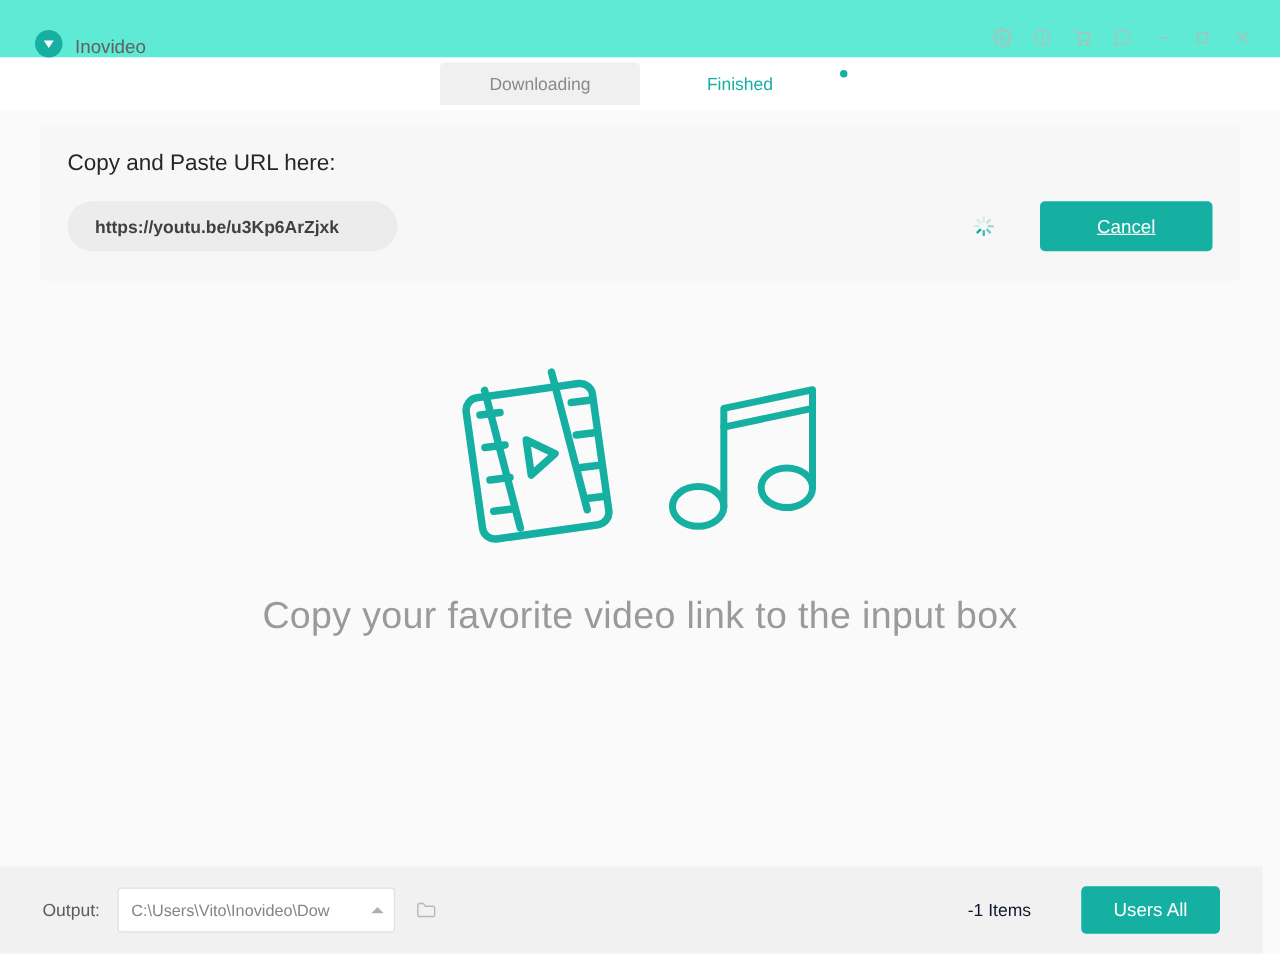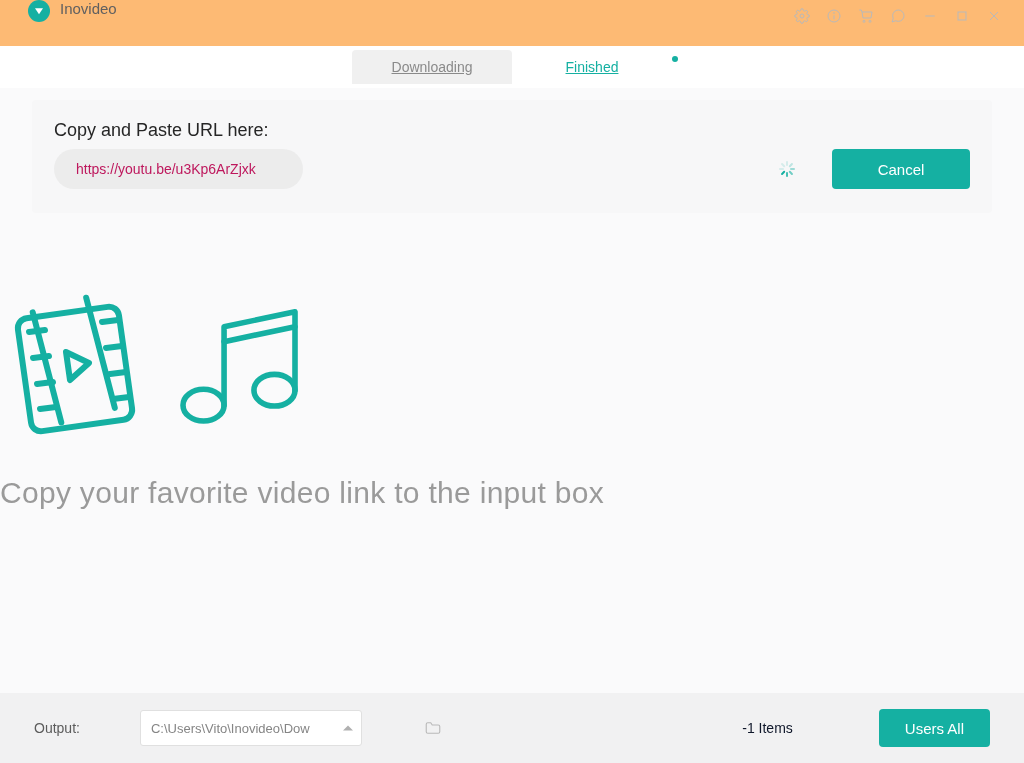--- a/index.html
+++ b/index.html
@@ -1,41 +1,41 @@
 <!DOCTYPE html>
 <html><head>
 <meta charset="utf-8">
 <style>
   * { box-sizing: border-box; margin: 0; padding: 0; }
   body { font-family: "Segoe UI", Arial, sans-serif; width: 1024px; height: 763px; background: #fafafb; overflow: hidden; position: relative; color: #262626; }
-  .titlebar { height: 46px; display: flex; align-items: flex-start; padding: 0 14px 0 28px; background: #fdba74; }
+  .titlebar { height: 46px; display: flex; align-items: flex-end; padding: 0 14px 0 28px; background: #5eead4; }
   .logo { width: 22px; height: 22px; background: #15b0a2; border-radius: 50%; position: relative; margin-right: 10px; }
   .logo::after { content:""; position:absolute; left:50%; top:50%; width:0; height:0; border-left:4px solid transparent; border-right:4px solid transparent; border-top:6px solid #fff; transform:translate(-50%,-45%); }
   .app-title { font-size: 15px; color: #606060; font-weight: 400; }
   .sp { flex: 1; }
   .ticon { width: 32px; height: 32px; display:flex; align-items:center; justify-content:center; color:#b9b9b9; cursor:pointer; }
   .ticon svg { width: 16px; height: 16px; stroke: currentColor; fill:none; stroke-width:1.5; }
   .tabbar { height: 42px; display:flex; align-items:center; justify-content:center; background:#ffffff; }
   .tabwrap { display:flex; position:relative; }
-  .tab { width: 160px; height: 34px; display:flex; align-items:center; justify-content:center; font-size:14px; cursor:pointer; border-radius:4px 4px 0 0;text-decoration:underline; }
+  .tab { width: 160px; height: 34px; display:flex; align-items:center; justify-content:center; font-size:14px; cursor:pointer; border-radius:4px 4px 0 0; }
   .tab.inactive { background:#f0f0f0; color:#8a8a8a; }
   .tab.active { background:#ffffff; color:#15b0a2; font-weight:500; }
   .tab-dot { width:6px; height:6px; border-radius:50%; background:#15b0a2; position:absolute; right:-6px; top:6px; }
   .urlpanel { margin: 12px 32px 0 32px; background:#f7f7f8; border-radius:4px; padding: 20px 22px 24px 22px; }
-  .url-label { font-size:18px; color:#262626; margin-bottom:8px; }
+  .url-label { font-size:18px; color:#262626; margin-bottom:20px; }
   .url-row { display:flex; align-items:center; gap:20px; }
-  .url-input { flex:1; height:40px; border:none; outline:none; background:#ececec; border-radius:20px; padding:0 46px 0 22px; font-size:14px; color:#be185d; position:relative; }
+  .url-input { flex:1; height:40px; border:none; outline:none; background:#ececec; border-radius:20px; padding:0 46px 0 22px; font-size:14px; color:#404040; position:relative;font-weight:bold; }
   .input-wrap{ position:relative; flex:1; }
   .spinner { position:absolute; right:18px; top:50%; width:16px; height:16px; transform:translateY(-50%); }
   .spinner span{ position:absolute; width:2px; height:5px; background:#15b0a2; left:50%; top:0; transform-origin:50% 8px; border-radius:1px; }
-  .btn-cancel { width:138px; height:40px; border:none; border-radius:4px; background:#15b0a2; color:#fff; font-size:15px; cursor:pointer; }
-  .center { position:absolute; left:0; right:0; top:290px; display:flex; flex-direction:column; }
+  .btn-cancel { width:138px; height:40px; border:none; border-radius:4px; background:#15b0a2; color:#fff; font-size:15px; cursor:pointer;text-decoration:underline; }
+  .center { position:absolute; left:0; right:0; top:290px; display:flex; flex-direction:column; align-items:center; }
   .illus { display:flex; align-items:center; gap:14px; margin-bottom:36px; }
   .hint { font-size:30px; color:#9a9a9a; font-weight:400; letter-spacing:0.3px; }
-  .footer { position:absolute; left:0; right:0; bottom:0; height:70px; background:#f1f1f2; display:flex; align-items:center; padding:0 34px;gap:46px; }
+  .footer { position:absolute; left:0; right:14px; bottom:0; height:70px; background:#f1f1f2; display:flex; align-items:center; padding:0 34px; }
   .out-label { font-size:14px; color:#5c5c5c; margin-right:14px; }
   .out-field { height:36px; background:#fff; border:1px solid #e0e0e0; border-radius:3px; display:flex; align-items:center; padding:0 28px 0 10px; font-size:13px; color:#858585; width:222px; position:relative; cursor:pointer; overflow:hidden; white-space:nowrap; }
   .out-field .caret{ position:absolute; right:8px; top:50%; transform:translateY(-50%); width:0;height:0;border-left:5px solid transparent;border-right:5px solid transparent;border-bottom:5px solid #b0b0b0;}
   .folder-ico { width:26px; height:26px; margin-left:12px; color:#b9b9b9; cursor:pointer; display:flex;align-items:center;justify-content:center;}
   .folder-ico svg{width:18px;height:18px;stroke:currentColor;fill:none;stroke-width:1.5;}
   .items { margin-left:auto; margin-right:28px; font-size:14px; color:#0f172a; }
   .fbtn { height:38px; padding:0 26px; border:none; border-radius:4px; background:#15b0a2; color:#fff; font-size:15px; cursor:pointer; margin-left:12px; }
 </style>
 </head>
 <body>

